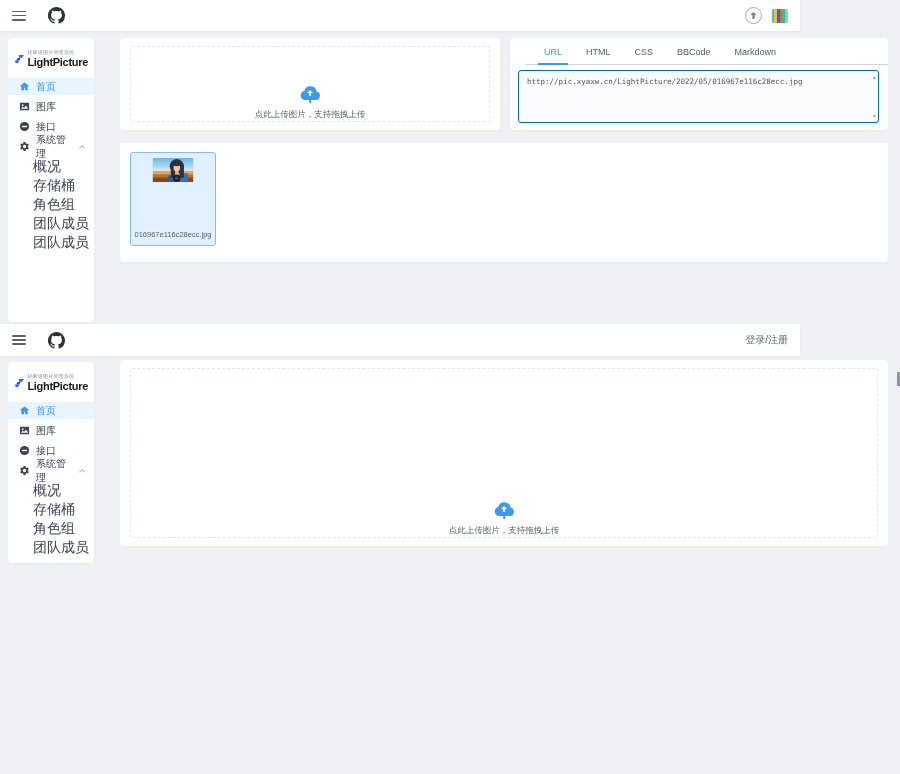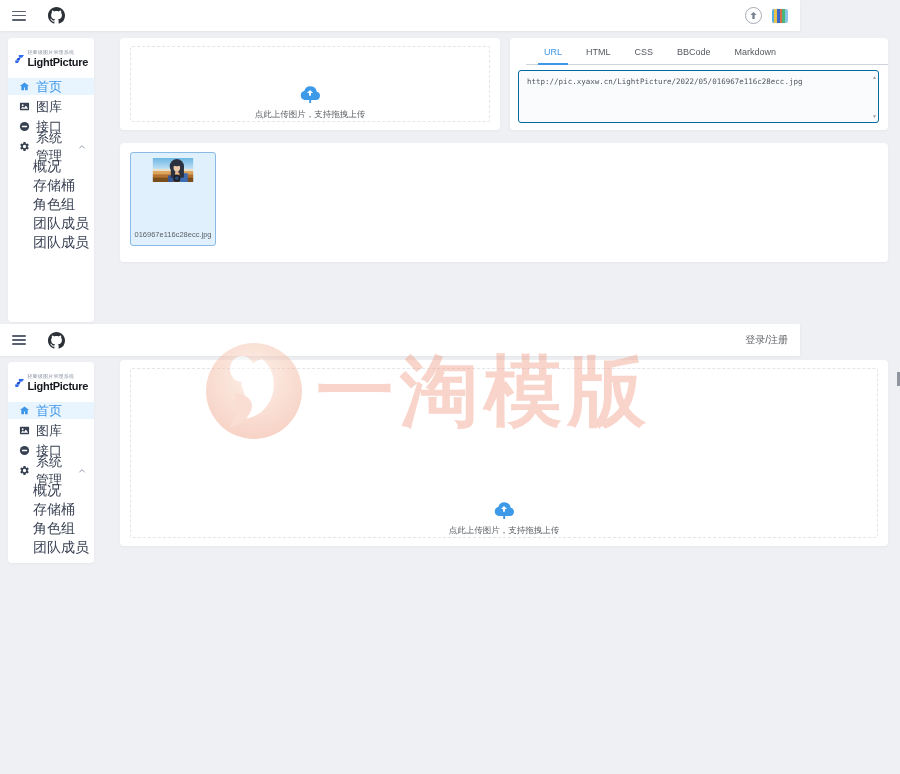--- a/index.html
+++ b/index.html
@@ -21,21 +21,21 @@
   .login-link { color:#606266; font-size:10px; cursor:pointer; }
 
   
   .sidebar { position:absolute; left:8px; width:86px; background:#fff; border-radius:4px;
              box-shadow:0 1px 3px rgba(0,0,0,.04); overflow:hidden; z-index:1; }
   .brand { display:flex; align-items:center; padding:9px 6px 7px 7px; gap:3px; }
   .brand-txt { display:flex; flex-direction:column; line-height:1.1; }
   .brand-tag { font-size:5px; color:#8a93a2; letter-spacing:.2px; white-space:nowrap; }
   .brand-name { font-size:11px; font-weight:bold; color:#15181d; letter-spacing:-.3px; white-space:nowrap; }
   .nav-item { display:flex; align-items:center; gap:6px; height:17px; padding:0 8px 0 11px;
-              font-size:13px; color:#374151; margin-bottom:3px; cursor:pointer; position:relative; }
+              font-size:10px; color:#374151; margin-bottom:3px; cursor:pointer; position:relative; }
   .nav-item svg { flex:0 0 auto; }
   .nav-item.active { background:#e8f4fe; color:#3e97e8; }
   .nav-caret { margin-left:auto; }
   .sub-item { height:16px; display:flex; align-items:flex-start; padding-left:25px;
               font-size:14px; color:#3a4254; margin-bottom:3px; cursor:pointer; }
 
   
   .card { position:absolute; background:#fff; border-radius:4px; box-shadow:0 1px 3px rgba(0,0,0,.04);padding-left:16px; }
   .dashed { position:absolute; left:10px; right:10px; top:8px; bottom:8px;
             border:1px dashed #e2e5ea; border-radius:2px; display:flex; flex-direction:column;
@@ -276,31 +276,16 @@
     <div class="dashed">
       <svg width="22" height="20" viewBox="0 0 24 22">
         <path d="M19.4 8.6a7 7 0 0 0-13.7-.9A5 5 0 0 0 6 17.5h12.5a4.5 4.5 0 0 0 .9-8.9z" fill="#3d9ae8"></path>
         <path d="M12 6.5 8.6 10h2.3v3h2.2v-3h2.3z" fill="#fff"></path>
         <rect x="11.1" y="13" width="2.2" height="8" rx="1" fill="#3d9ae8"></rect>
       </svg>
       <div class="upload-hint">点此上传图片，支持拖拽上传</div>
     </div>
   </div>
 
-  <div class="watermark">
-    <svg width="100" height="100" viewBox="0 0 100 100" opacity="0.5">
-      <defs>
-        <radialGradient id="wmg" cx="0.5" cy="0.35" r="0.8">
-          <stop offset="0" stop-color="#fbe3d3"></stop>
-            <stop offset="1" stop-color="#ef9a7e"></stop>
-        </radialGradient>
-      </defs>
-      <circle cx="50" cy="50" r="48" fill="url(#wmg)"></circle>
-      <ellipse cx="38" cy="28" rx="12" ry="13" fill="#fff"></ellipse>
-      <path d="M58 18c14 10 16 34 4 48-6 8-16 12-26 12 8-14 6-22 2-32-3-9 6-24 20-28z" fill="#fff"></path>
-      <path d="M30 52c4 12 4 22-4 34 12-2 20-10 22-20 1-8-8-14-18-14z" fill="#f6bfa8"></path>
-    </svg>
-    <span class="wm-text">一淘模版</span>
-  </div>
 
   <div class="scroll-thumb"></div>
 
 </div>
 
 </body></html>

